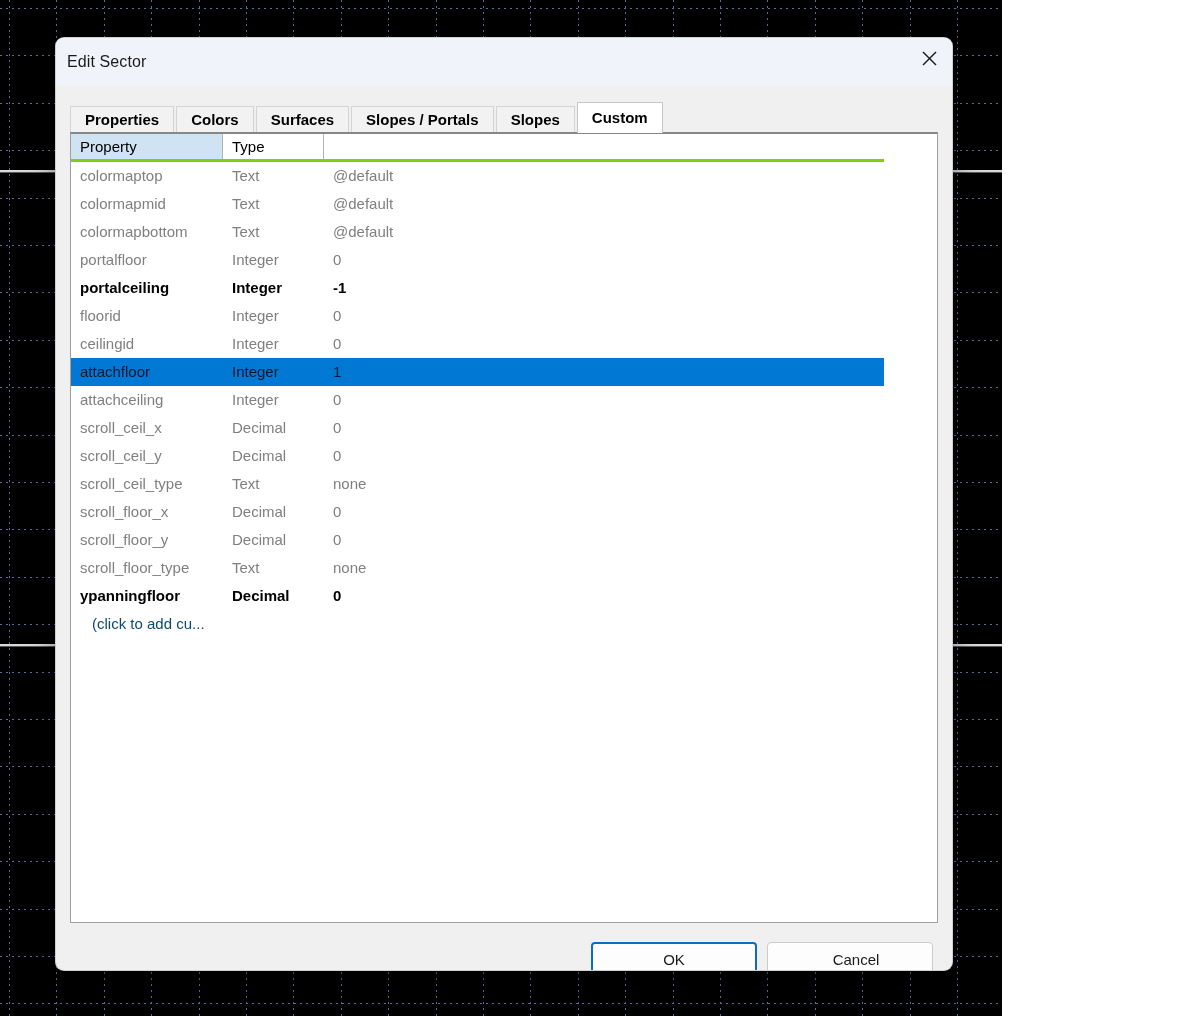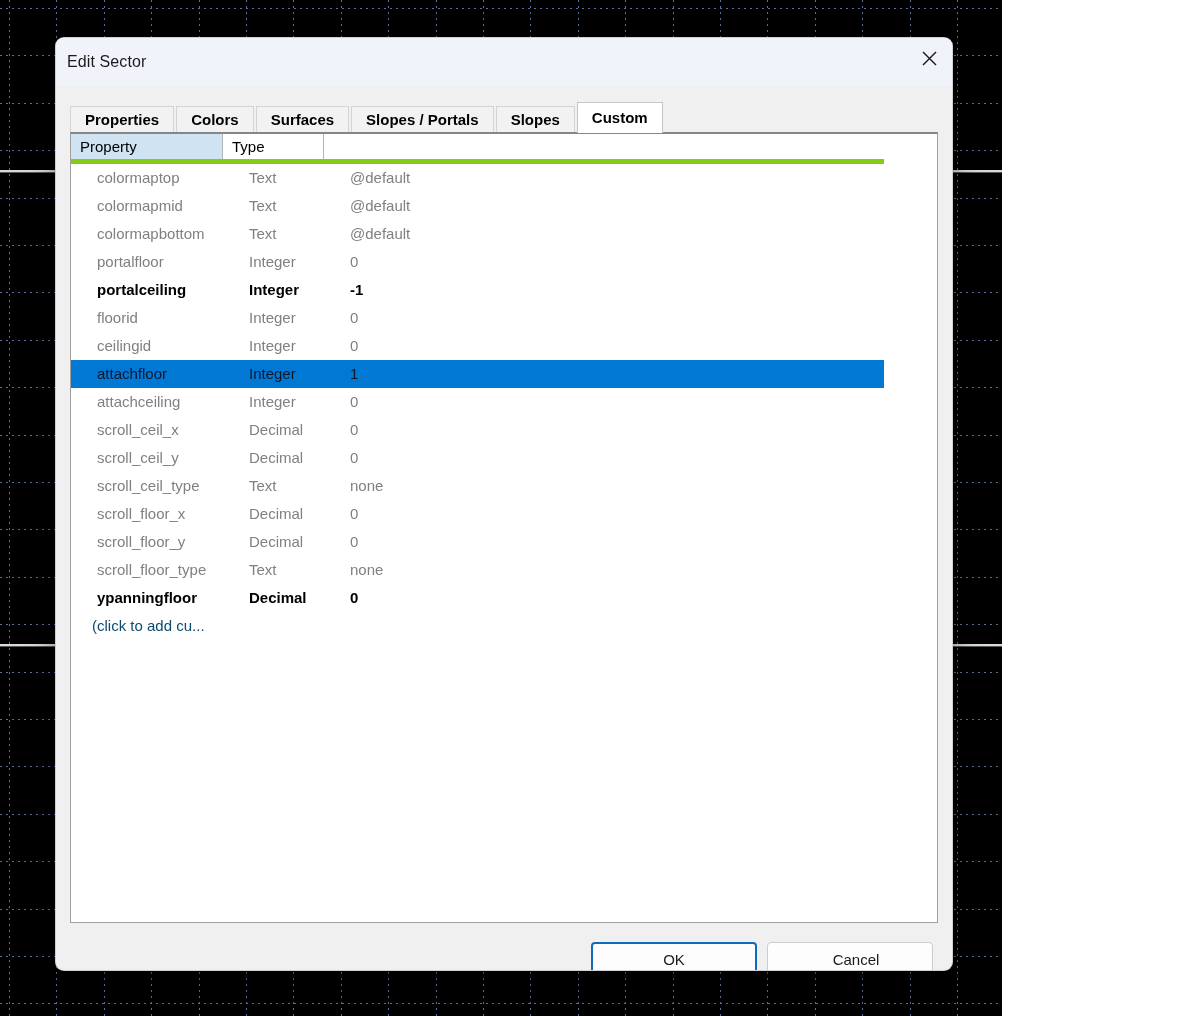--- a/index.html
+++ b/index.html
@@ -143,21 +143,21 @@
     box-sizing: border-box;
   }
   #grid-area {
     position: relative;
     width: 813px;
     flex: 0 0 auto;
   }
   #hdr-row {
     display: flex;
     height: 25px;
-    border-bottom: 5px solid #84cc16;
+    border-bottom: 3px solid #84cc16;
     background: #ffffff;
   }
   .hdr-cell {
     font-size: 15px;
     color: #000;
     line-height: 25px;
     padding-left: 9px;
     box-sizing: border-box;
     border-right: 1px solid #b4b4b4;
     background: #ffffff;
@@ -174,21 +174,21 @@
     display: flex;
     height: 28px;
     align-items: center;
     cursor: default;
   }
   .row.selected { background: #0078d4; }
   .cell {
     font-size: 15px;
     color: #808080;
     line-height: 28px;
-    padding-left: 26px;
+    padding-left: 9px;
     box-sizing: border-box;
     white-space: nowrap;
     overflow: hidden;
   }
   .row.modified .cell { color: #000000; font-weight: bold; }
   .row.selected .cell { color: #ffffff; font-weight: normal; }
   .row.selected.modified .cell { color: #0f172a; font-weight: normal; }
   .c-prop  { width: 152px; }
   .c-type  { width: 101px; }
   .c-value { width: 560px; }

